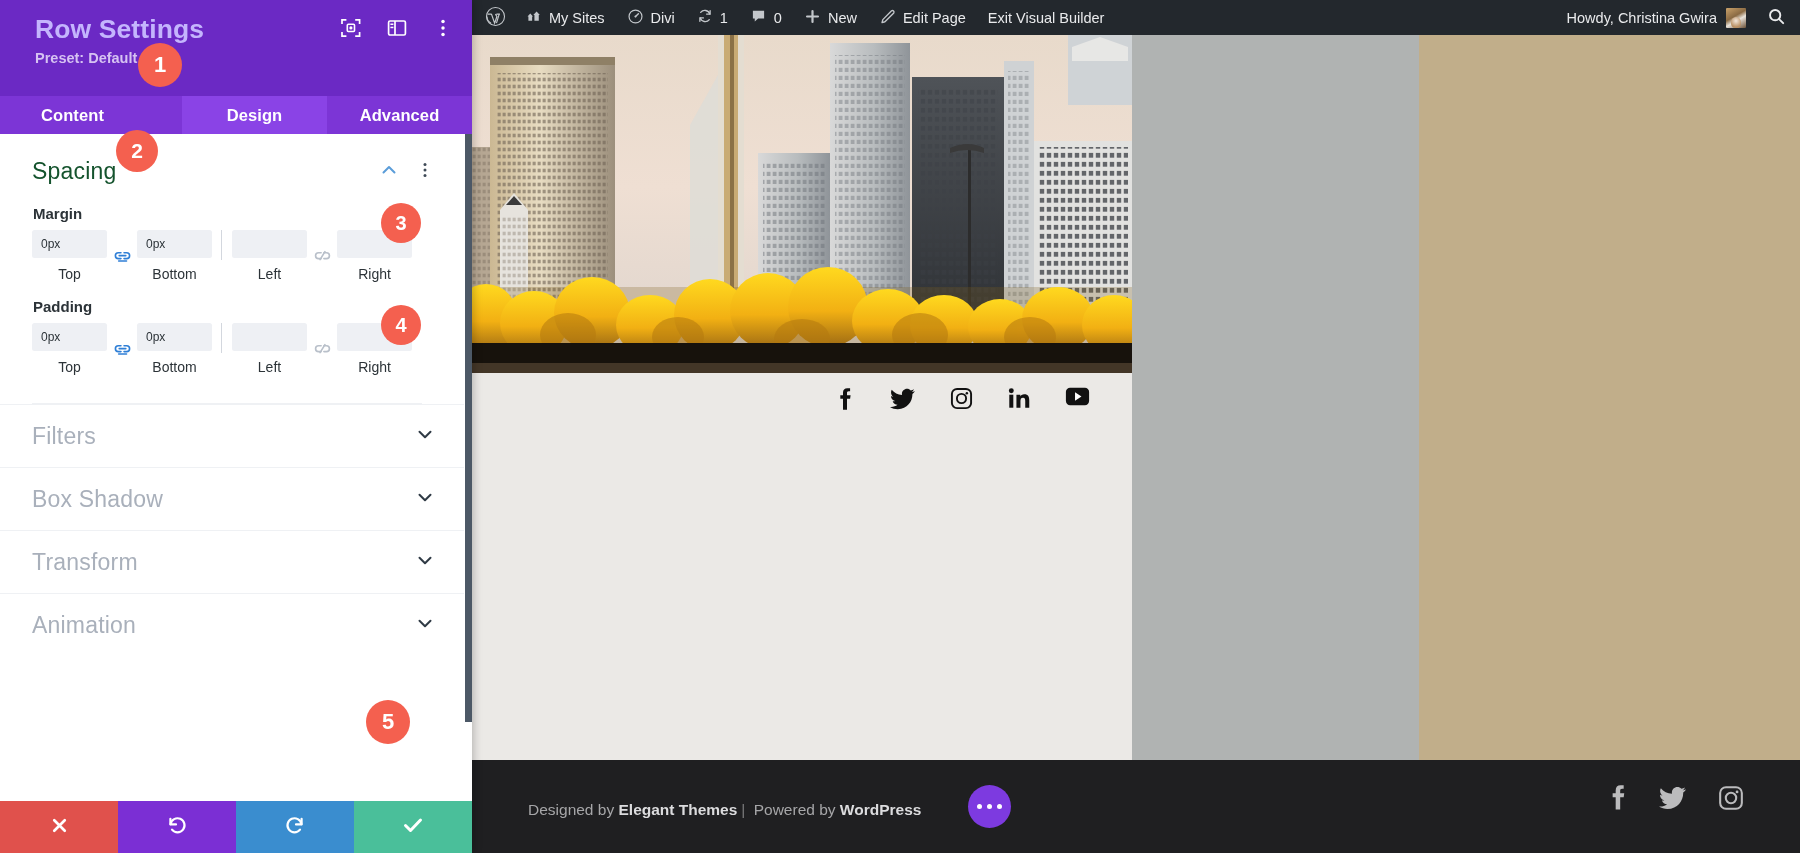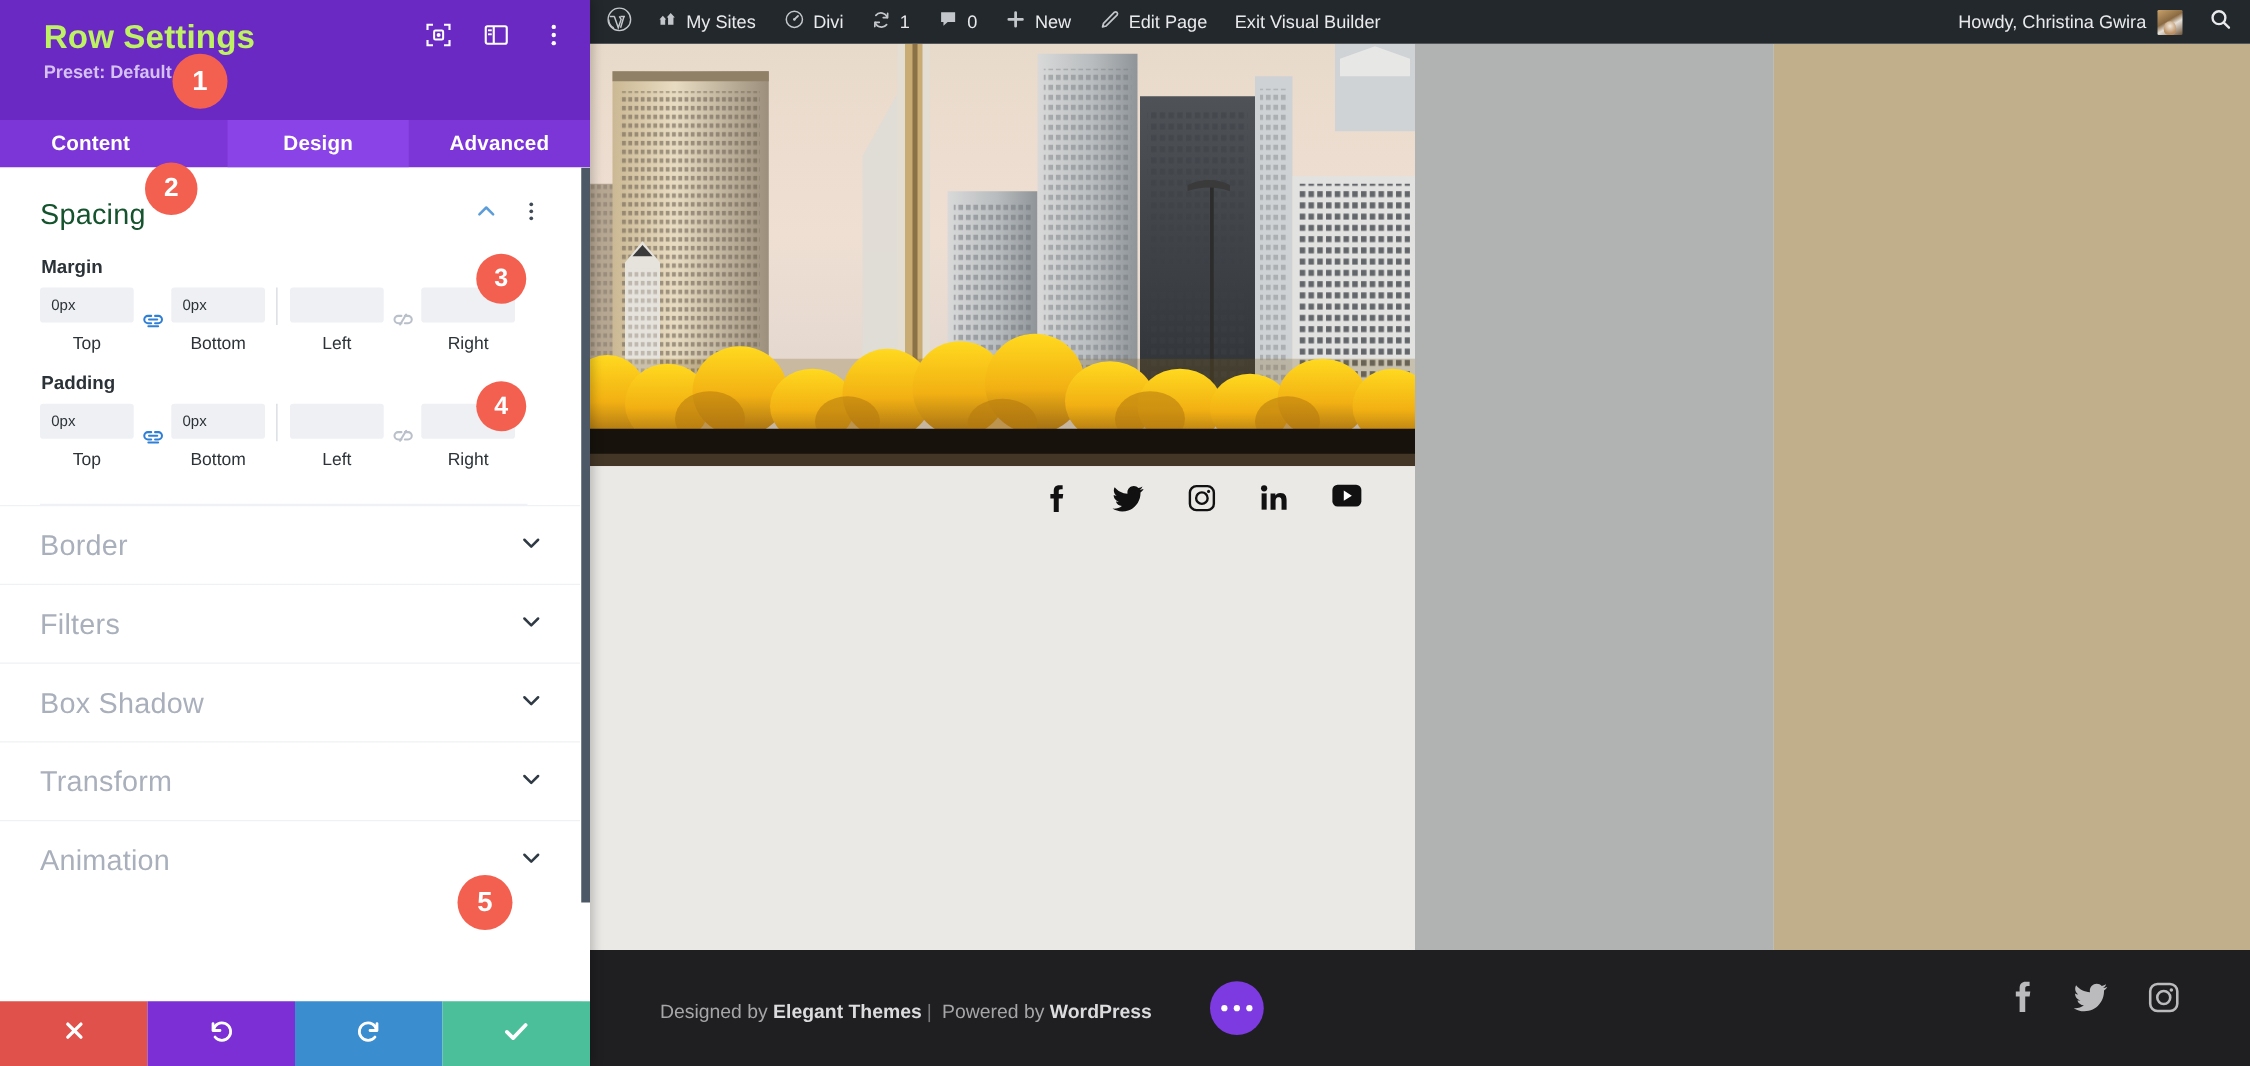--- a/index.html
+++ b/index.html
@@ -15,21 +15,21 @@
   .settings-panel{
     position:absolute; left:0; top:0; width:472px; height:853px;
     background:#fff; display:flex; flex-direction:column; z-index:40;
     box-shadow:2px 0 8px rgba(0,0,0,.22);
   }
   .panel-header{
     background:#6b29c4; position:relative; padding:14px 22px 10px 35px;
     flex:0 0 auto; height:96px;
   }
   .panel-title{
-    color:#bef264; font-size:26.5px; font-weight:bold; letter-spacing:.1px;
+    color:#c4b5fd; font-size:26.5px; font-weight:bold; letter-spacing:.1px;
     line-height:1.15;
   }
   .panel-preset{
     color:#d6c2f2; font-size:14.5px; font-weight:bold; margin-top:6px;
   }
   .panel-preset .caret{ font-size:9px; margin-left:2px; color:#d6c2f2; }
   .panel-header-icons{
     position:absolute; right:18px; top:17px; display:flex; align-items:center; gap:24px;
   }
   .hdr-ico{ width:22px; height:22px; display:block; cursor:pointer; }
@@ -349,28 +349,20 @@
               </div>
               <div class="sp-cell">
                 <div class="sp-input empty"></div>
                 <div class="sp-caption">Right</div>
               </div>
             </div>
           </div>
           <div class="spacer-rule"></div>
         </div>
 
-        <div class="toggle-row">
-          <span class="t-title">Border</span>
-          <span class="t-chev">
-            <svg width="18" height="18" viewBox="0 0 18 18" fill="none" stroke="#2f3a45" stroke-width="2" stroke-linecap="round" stroke-linejoin="round">
-                <polyline points="3.5,6.8 9,12.3 14.5,6.8"></polyline>
-              </svg>
-          </span>
-        </div>
         <div class="toggle-row">
           <span class="t-title">Filters</span>
           <span class="t-chev">
             <svg width="18" height="18" viewBox="0 0 18 18" fill="none" stroke="#2f3a45" stroke-width="2" stroke-linecap="round" stroke-linejoin="round">
                 <polyline points="3.5,6.8 9,12.3 14.5,6.8"></polyline>
               </svg>
           </span>
         </div>
         <div class="toggle-row">
           <span class="t-title">Box Shadow</span>

